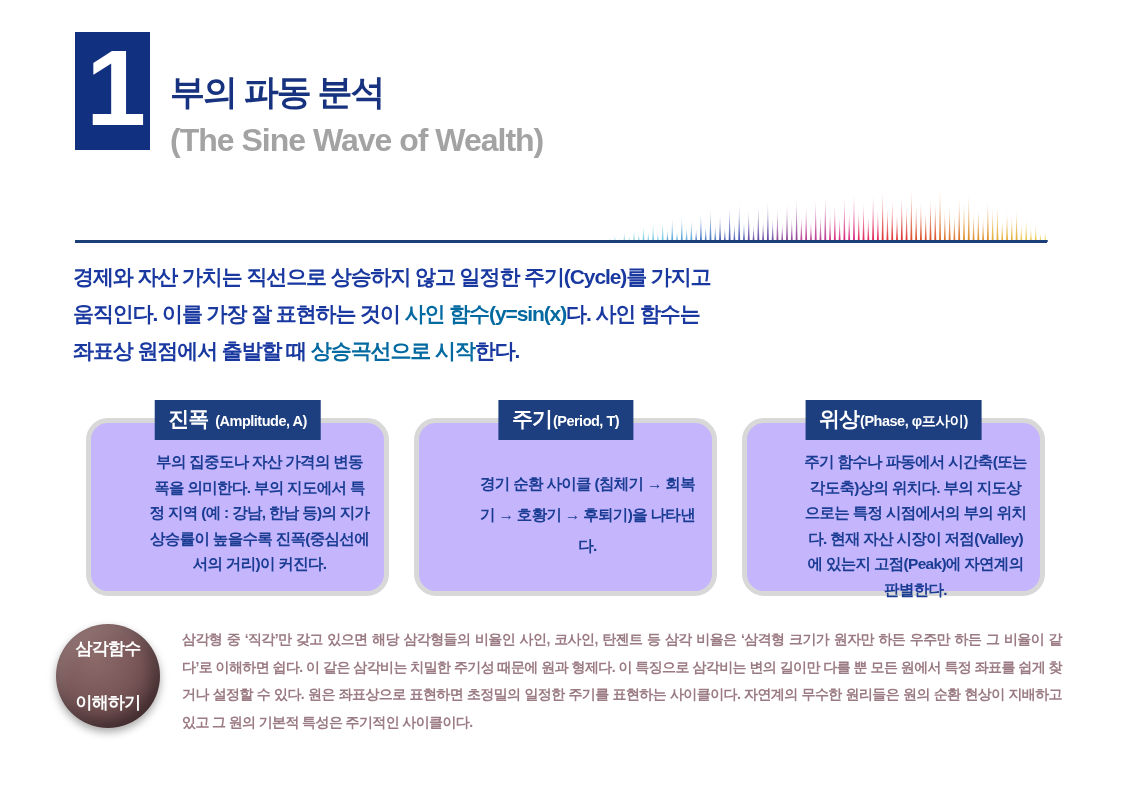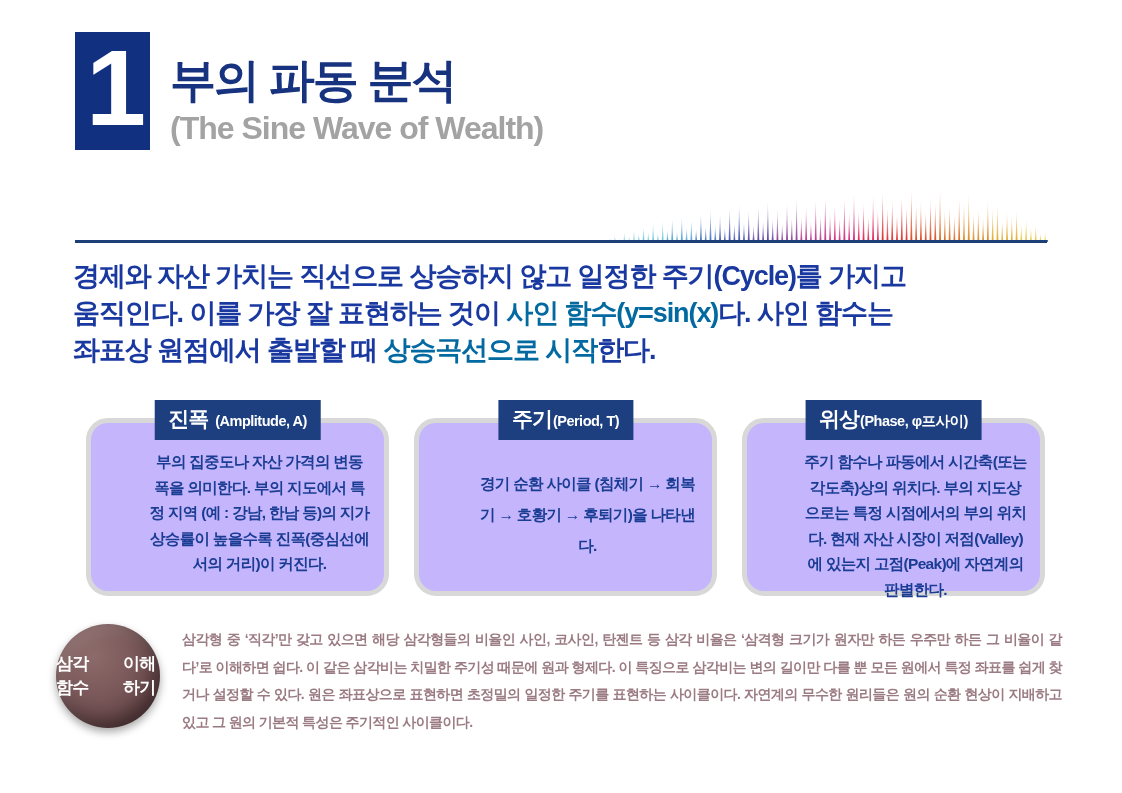--- a/index.html
+++ b/index.html
@@ -19,22 +19,22 @@
     color:#ffffff;
     font-size:108px; font-weight:700;
     line-height:112px;
     text-align:right;
     padding-right:8px;
     font-family:"Liberation Sans",sans-serif;
     letter-spacing:-4px;
   }
   .title-wrap { margin-left:20px; padding-top:22px; }
   .title-ko {
-    font-size:46px; font-weight:700; color:#17327e;
-    letter-spacing:-2px; line-height:52px; white-space:nowrap;
+    font-size:35px; font-weight:700; color:#17327e;
+    letter-spacing:-2px; line-height:52px; white-space:nowrap;margin-top:12px;
   }
   .title-en {
     font-size:32px; font-weight:700; color:#a3a3a3;
     letter-spacing:-1px; line-height:40px; margin-top:2px; white-space:nowrap;
   }
 
   
   .equalizer {
     position:absolute; left:608px; top:190px;
     width:440px; height:52px;
@@ -46,21 +46,21 @@
 
   
   .rule {
     position:absolute; left:75px; top:240px; width:972px; height:3px;
     background:#1c3f77;
   }
 
   
   .lead {
     position:absolute; left:73px; top:258px; width:1000px;
-    font-size:27px; font-weight:700; color:#1a39a0;
+    font-size:21px; font-weight:700; color:#1a39a0;
     line-height:37px; letter-spacing:-1.1px;
   }
   .lead .hl { color:#0369a1; }
 
   
   .cards { position:absolute; left:86px; top:418px; width:960px; display:flex; gap:25px; }
   .card {
     position:relative;
     width:303px; height:178px;
     border:5px solid #d8d8d8;
@@ -85,21 +85,21 @@
   }
   .card-body.mid { top:45px; line-height:31px; }
 
   
   .foot { position:absolute; left:56px; top:622px; width:1020px; display:flex; }
   .orb {
     flex:0 0 auto;
     width:104px; height:104px; border-radius:50%;
     background:radial-gradient(circle at 36% 30%, #8d6b6b 0%, #7c5a5b 38%, #6b4a4c 66%, #513538 100%);
     box-shadow:0 4px 9px rgba(0,0,0,.35), inset -6px -8px 16px rgba(0,0,0,.35), inset 6px 8px 14px rgba(255,255,255,.12);
-    display:flex; flex-direction:row; align-items:center; justify-content:center;
+    display:flex; flex-direction:column; align-items:center; justify-content:center;
     color:#ffffff; font-size:17px; font-weight:700; line-height:24px; letter-spacing:-0.8px;
     margin-top:2px;
     gap:30px;
   }
   .foot-text {
     margin-left:22px; padding-top:4px;
     font-size:14px; font-weight:700; color:#9b7b83;
     line-height:27.5px; letter-spacing:-0.62px;
     text-align:justify;
     width:880px;

